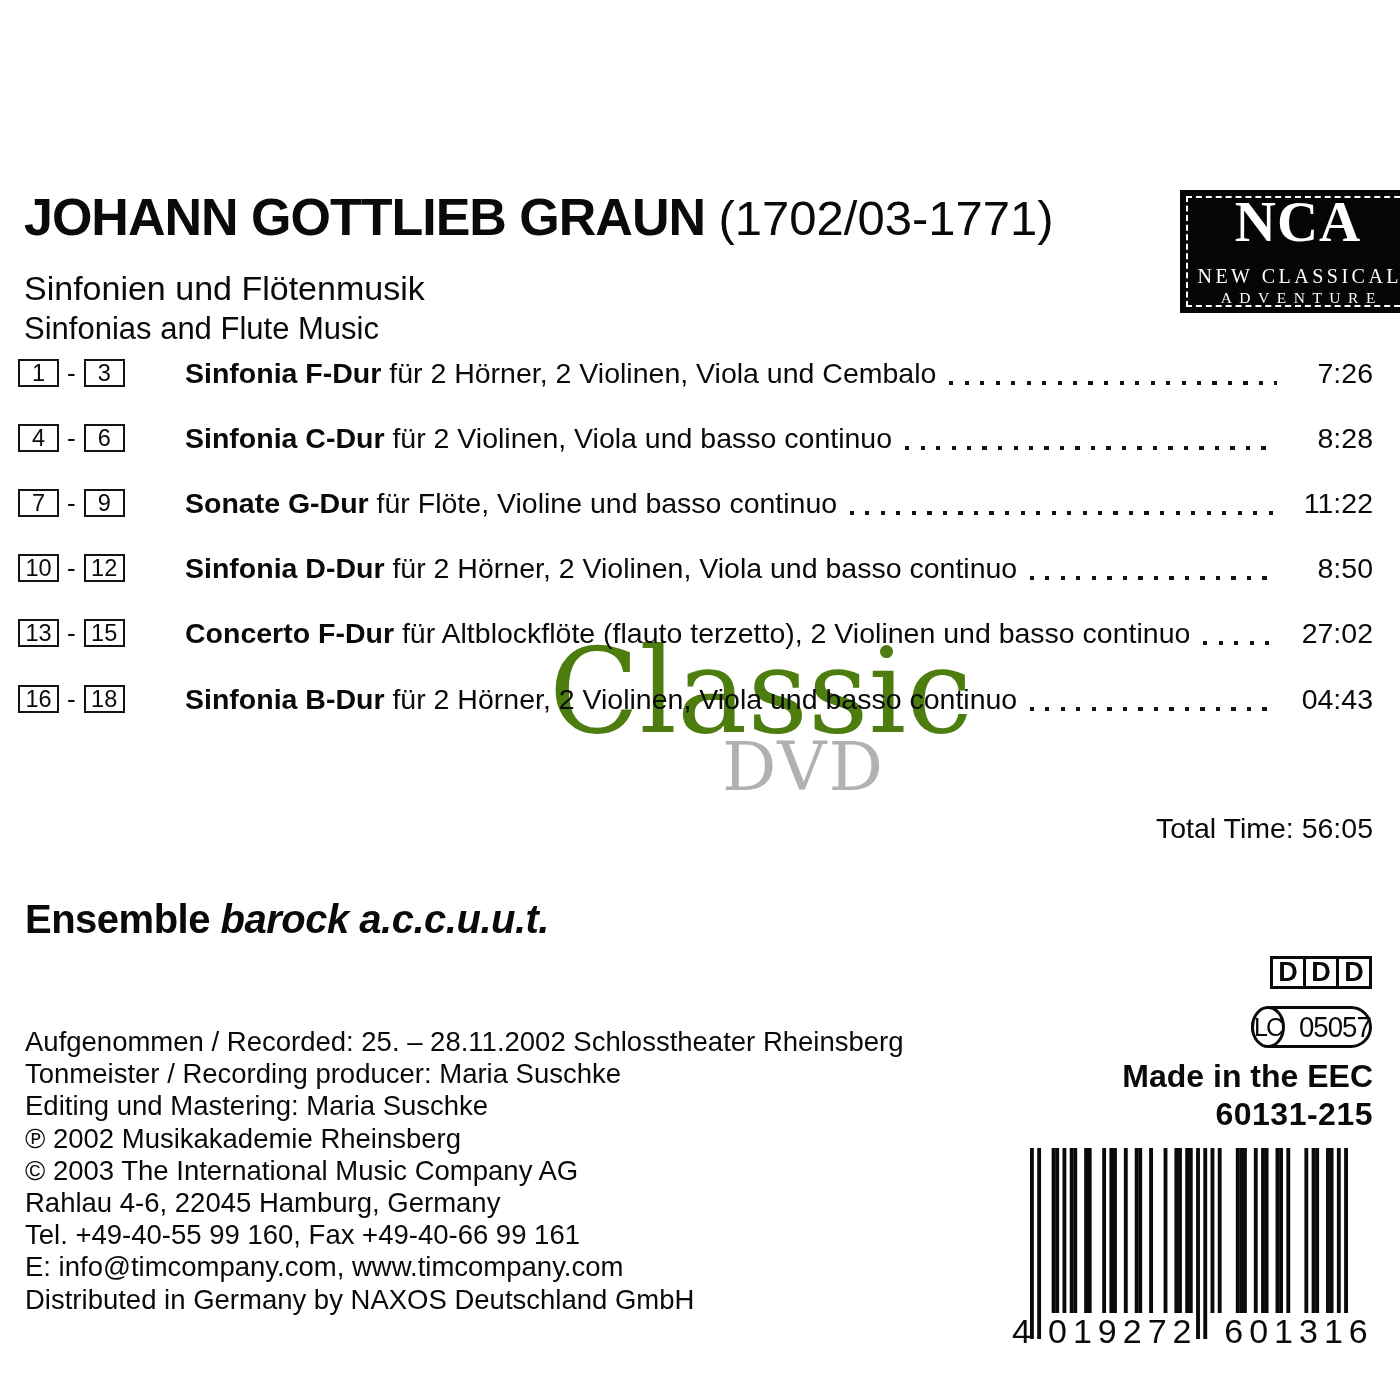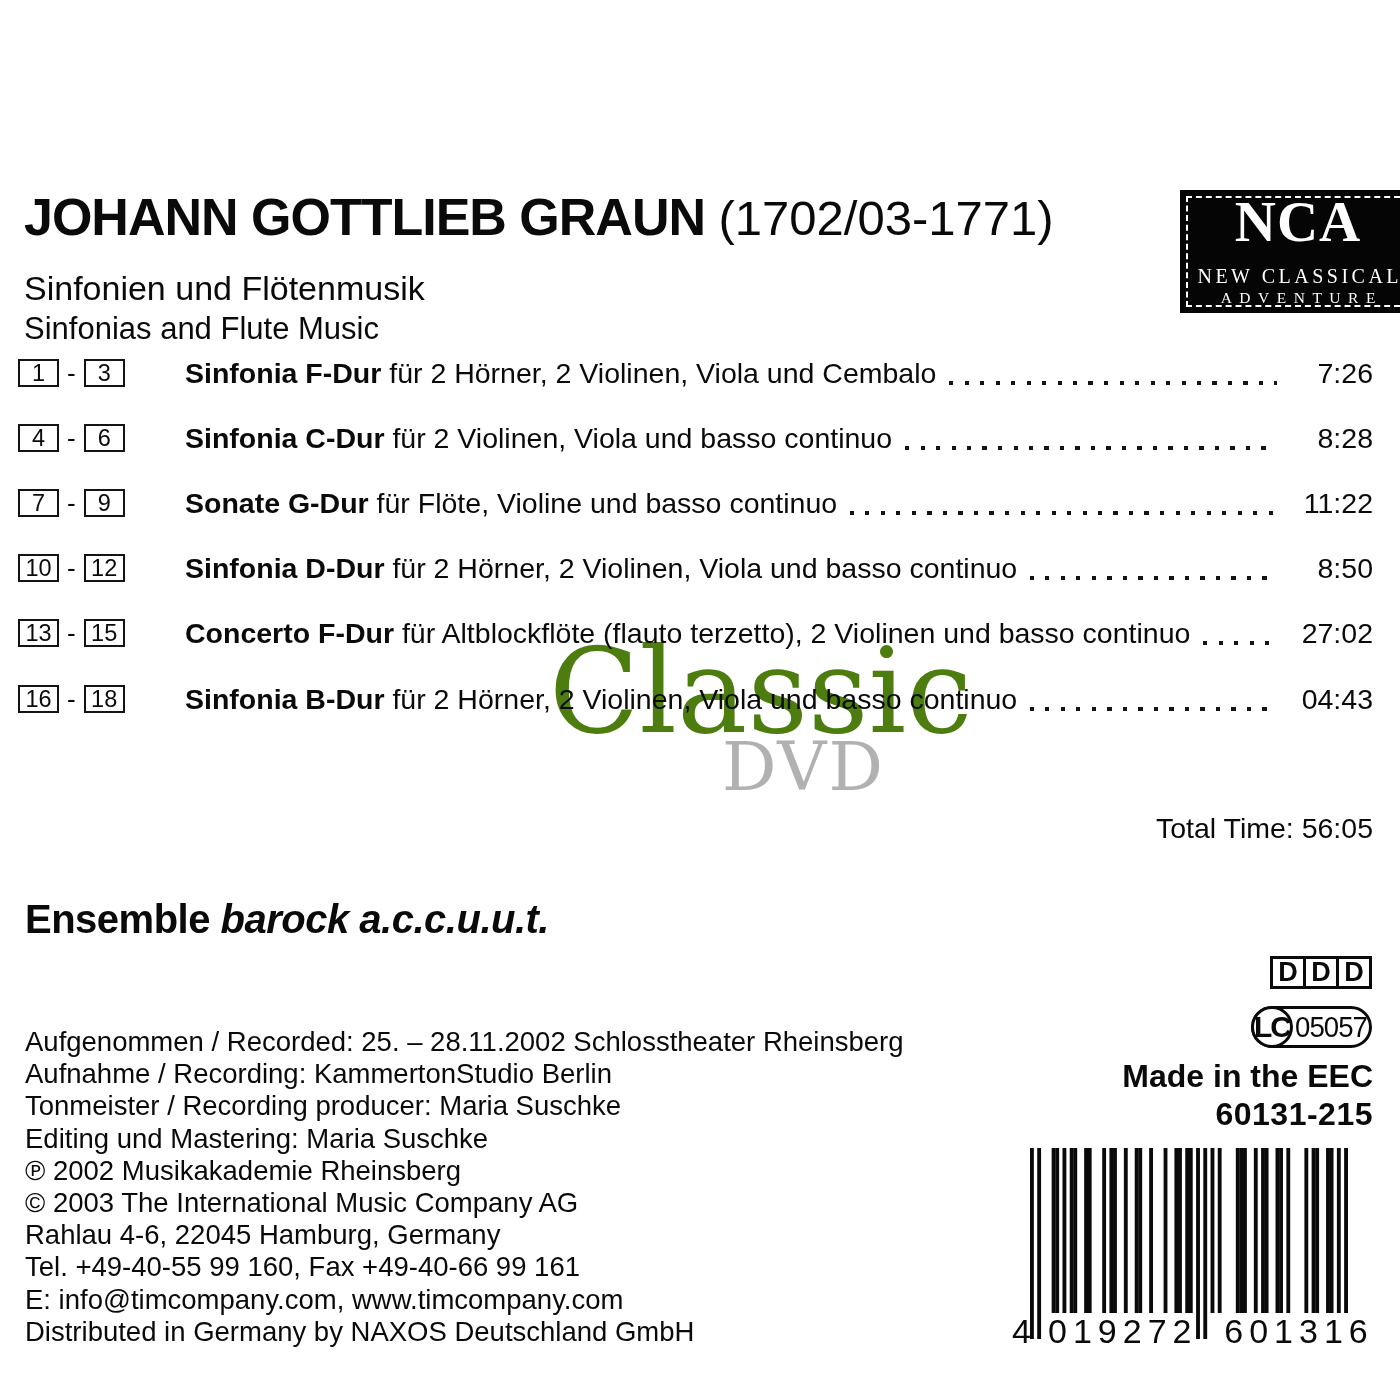--- a/index.html
+++ b/index.html
@@ -53,22 +53,22 @@
   #ensemble .ens-name{font-style:italic;}
 
   
   #ddd{right:28px;top:956px;display:flex;}
   .ddd-cell{width:36px;height:33px;box-sizing:border-box;border:3px solid #0a0a0a;margin-left:-3px;
     display:flex;align-items:center;justify-content:center;font-weight:bold;font-size:27px;background:#fff;}
   .ddd-cell:first-child{margin-left:0;}
   #lc{right:28px;top:1006px;width:121px;height:42px;box-sizing:border-box;
     border:3px solid #0a0a0a;border-radius:23px;display:flex;align-items:center;background:#fff;}
   .lc-circle{width:42px;height:42px;box-sizing:border-box;border:3px solid #0a0a0a;border-radius:50%;
-    margin:-3px 0 -3px -3px;display:flex;align-items:center;justify-content:center;
-    font-weight:bold;font-size:30px;letter-spacing:-2px;background:#fff;}
+    margin:-3px 12px -3px -3px;display:flex;align-items:center;justify-content:center;
+    font-weight:normal;font-size:25px;letter-spacing:-2px;background:#fff;}
   .lc-number{flex:1;text-align:center;font-size:29px;letter-spacing:-1px;transform:scaleX(.95);}
   #made-in{right:27px;top:1058px;font-size:32px;font-weight:bold;}
   #catalog{right:27px;top:1096px;font-size:32px;font-weight:bold;letter-spacing:0.5px;}
 
   
   #barcode{left:1018px;top:1148px;width:362px;height:204px;}
   #bc-svg{position:absolute;left:12px;top:0;}
   .bc-digit{position:absolute;top:164px;font-size:34px;white-space:nowrap;}
   .bc-lead{left:-6px;}
   .bc-group1{left:24px;width:154px;text-align:center;letter-spacing:6px;text-indent:6px;}
@@ -235,21 +235,20 @@
       <rect x="306.89" y="0" width="3.86" height="165"></rect>
       <rect x="314.12" y="0" width="3.86" height="165"></rect>
     </svg>
   <div class="bc-digit bc-lead">4</div>
   <div class="bc-digit bc-group1">019272</div>
   <div class="bc-digit bc-group2">601316</div>
 </div>
 
 <div class="abs" id="credits">
   <div class="credit-line">Aufgenommen / Recorded: 25. – 28.11.2002 Schlosstheater Rheinsberg</div>
-  <div class="credit-line">Aufnahme / Recording: KammertonStudio Berlin</div>
   <div class="credit-line">Tonmeister / Recording producer: Maria Suschke</div>
   <div class="credit-line">Editing und Mastering: Maria Suschke</div>
   <div class="credit-line">℗ 2002 Musikakademie Rheinsberg</div>
   <div class="credit-line">© 2003 The International Music Company AG</div>
   <div class="credit-line">Rahlau 4-6, 22045 Hamburg, Germany</div>
   <div class="credit-line">Tel. +49-40-55 99 160, Fax +49-40-66 99 161</div>
   <div class="credit-line">E: info@timcompany.com, www.timcompany.com</div>
   <div class="credit-line">Distributed in Germany by NAXOS Deutschland GmbH</div>
 </div>
 

